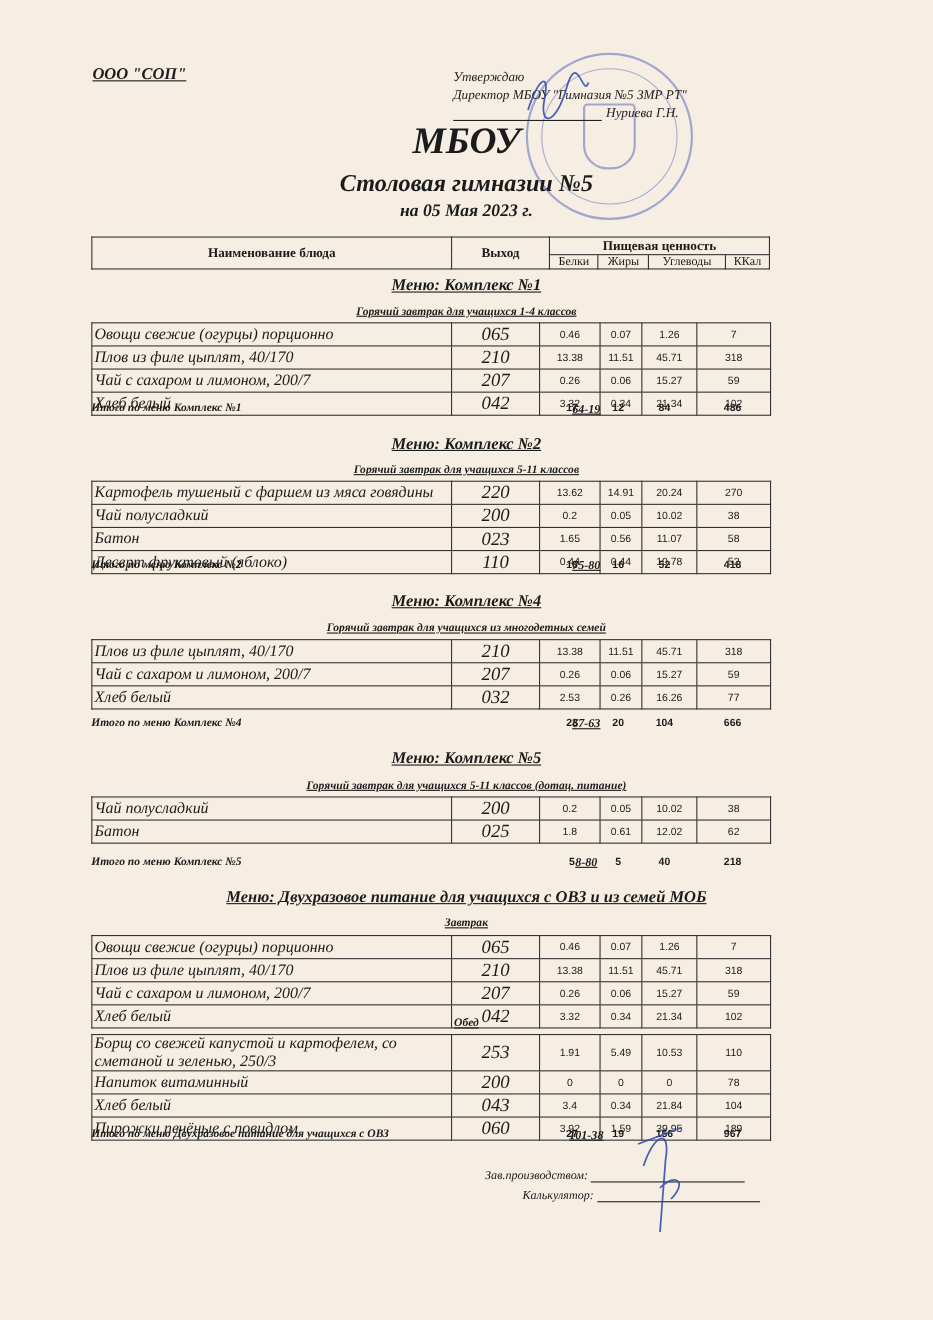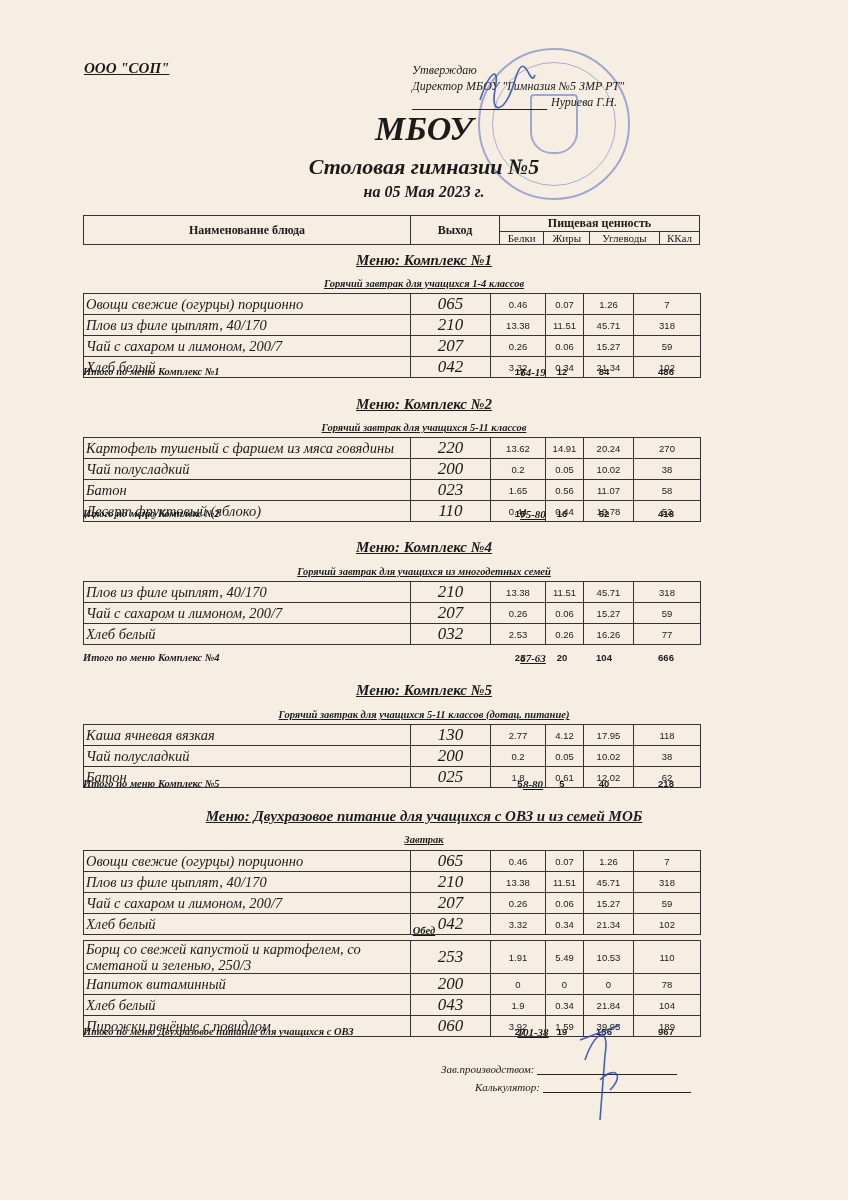--- a/index.html
+++ b/index.html
@@ -242,28 +242,20 @@
 <table class="items" style="top:724px">
   <colgroup>
       <col style="width:327px">
       <col style="width:80px">
       <col style="width:55px">
       <col style="width:38px">
       <col style="width:50px">
       <col style="width:67px">
     </colgroup>
   <tbody>
-      <tr>
-        <td class="name">Каша ячневая вязкая</td>
-        <td class="out">130</td>
-        <td class="num">2.77</td>
-        <td class="num">4.12</td>
-        <td class="num">17.95</td>
-        <td class="num">118</td>
-      </tr>
   <tr>
         <td class="name">Чай полусладкий</td>
         <td class="out">200</td>
         <td class="num">0.2</td>
         <td class="num">0.05</td>
         <td class="num">10.02</td>
         <td class="num">38</td>
       </tr>
   <tr>
         <td class="name">Батон</td>
@@ -353,21 +345,21 @@
         <td class="name">Напиток витаминный</td>
         <td class="out">200</td>
         <td class="num">0</td>
         <td class="num">0</td>
         <td class="num">0</td>
         <td class="num">78</td>
       </tr>
   <tr>
         <td class="name">Хлеб белый</td>
         <td class="out">043</td>
-        <td class="num">1.9</td>
+        <td class="num">3.4</td>
         <td class="num">0.34</td>
         <td class="num">21.84</td>
         <td class="num">104</td>
       </tr>
   <tr>
         <td class="name">Пирожки печёные с повидлом</td>
         <td class="out">060</td>
         <td class="num">3.92</td>
         <td class="num">1.59</td>
         <td class="num">39.95</td>

